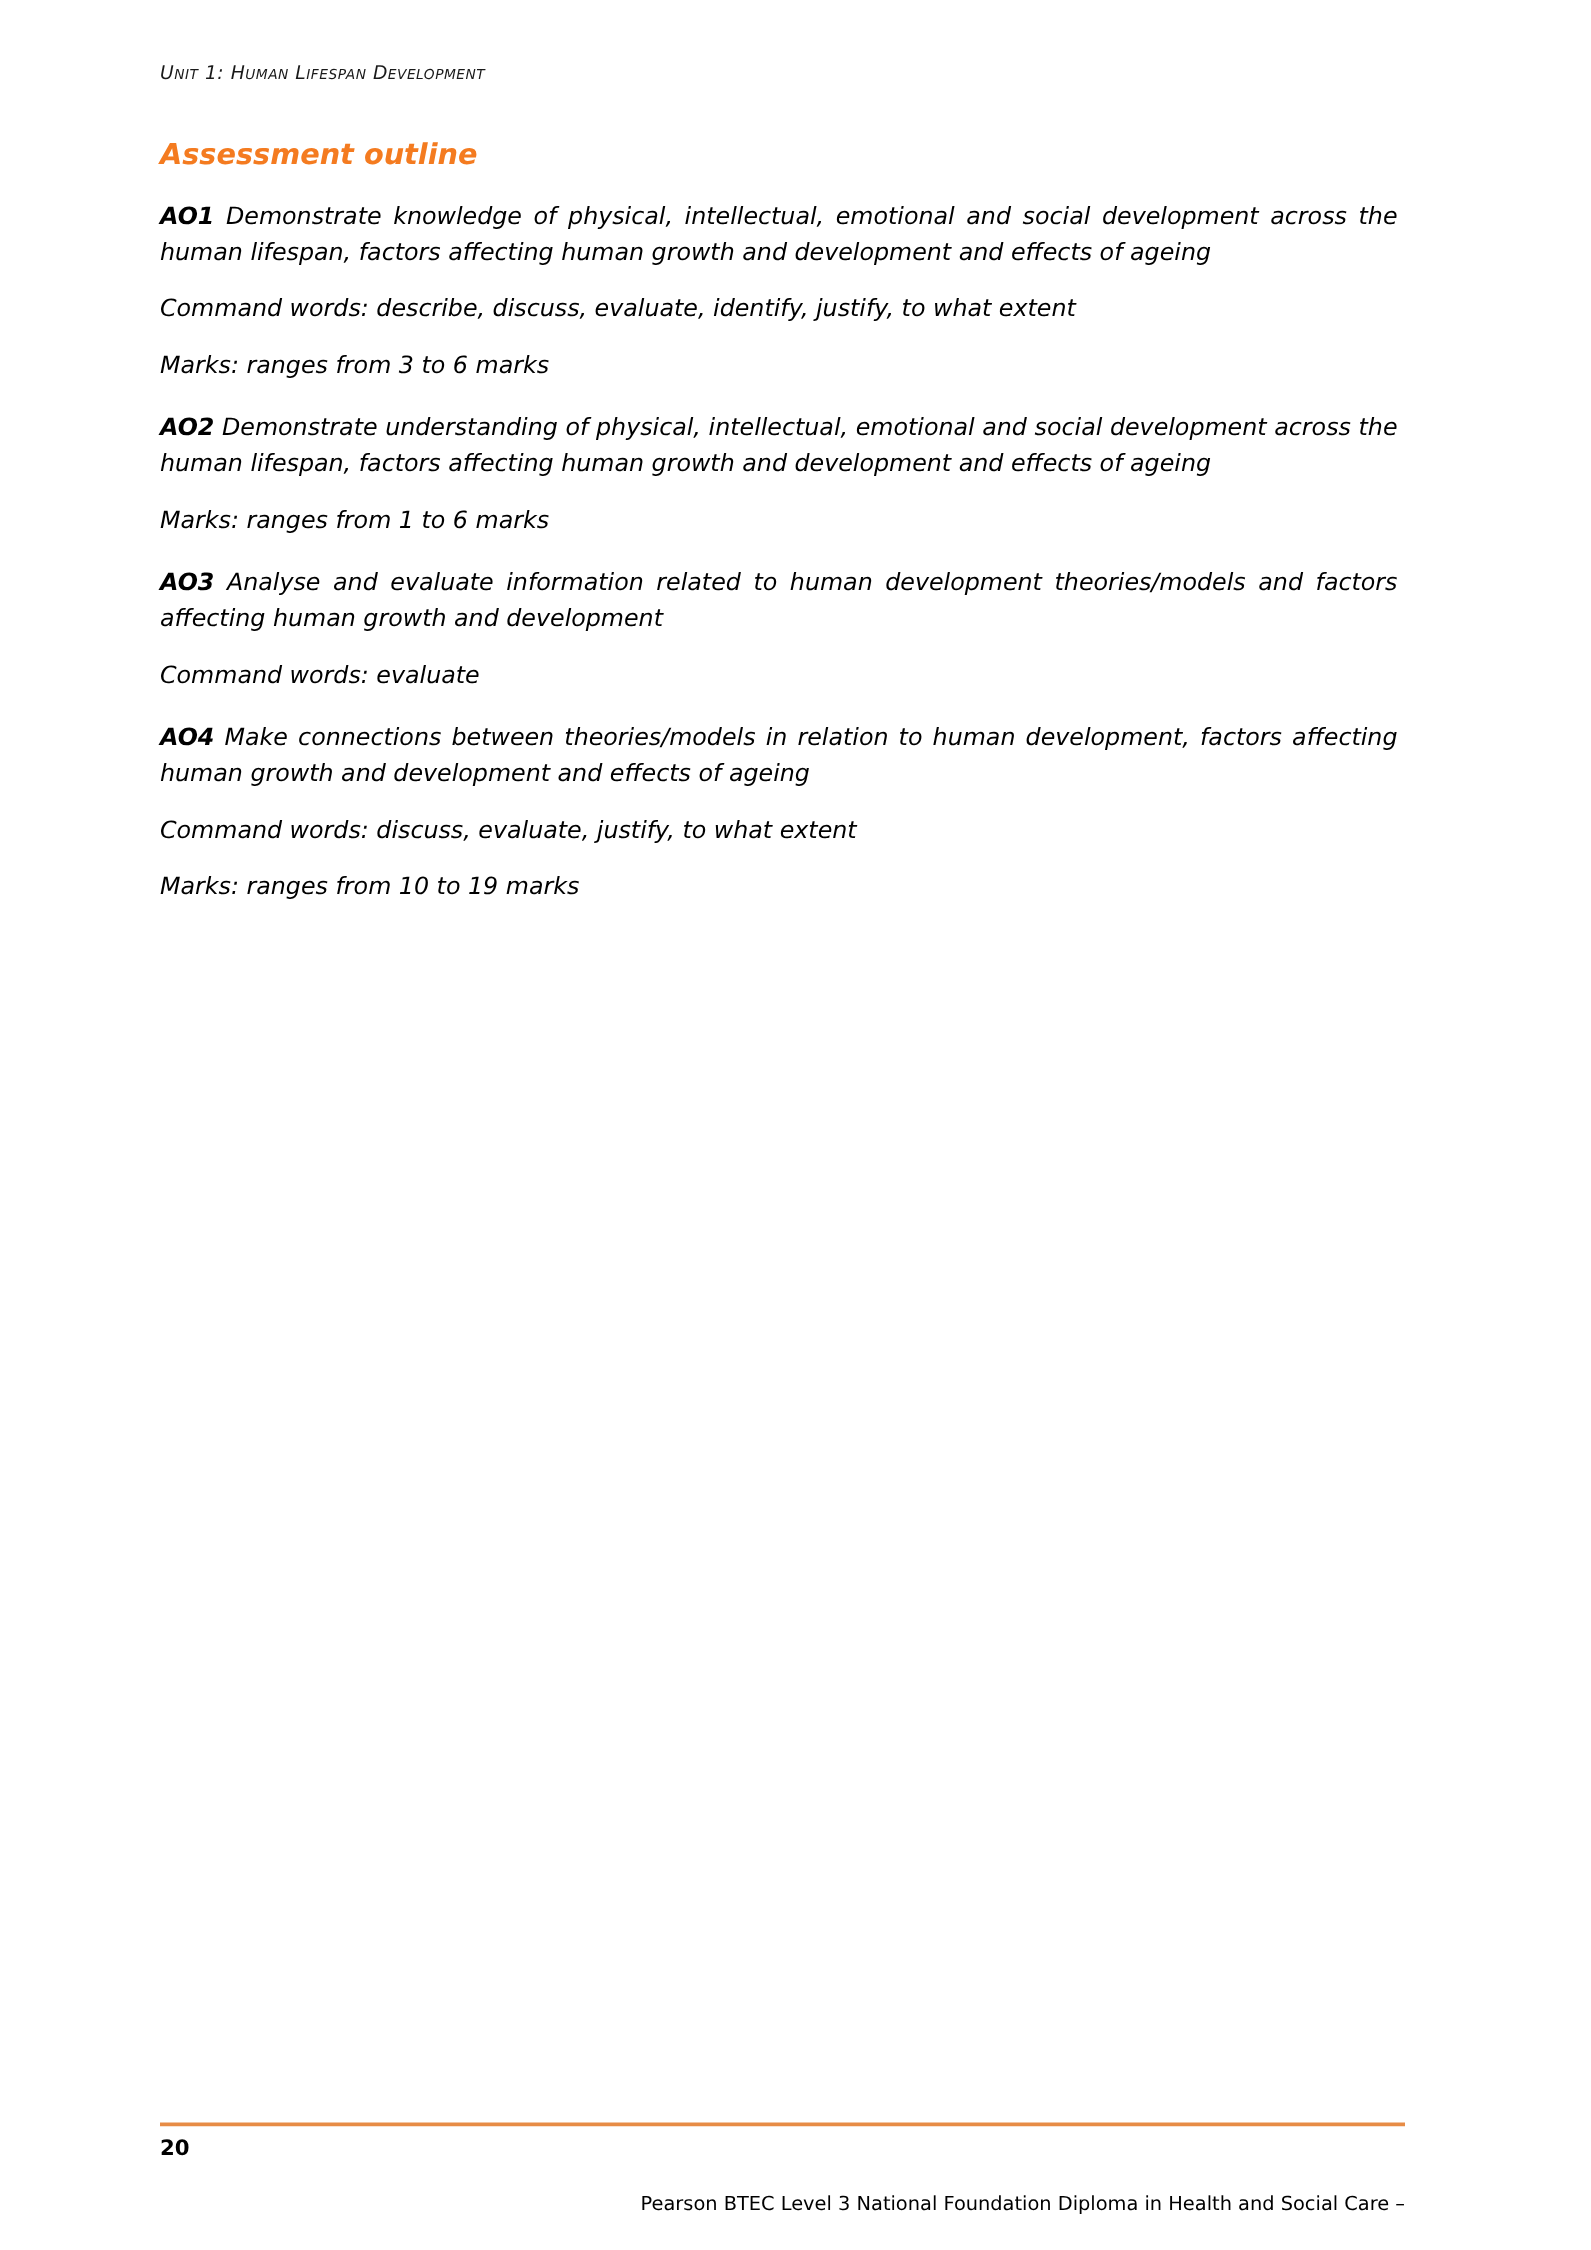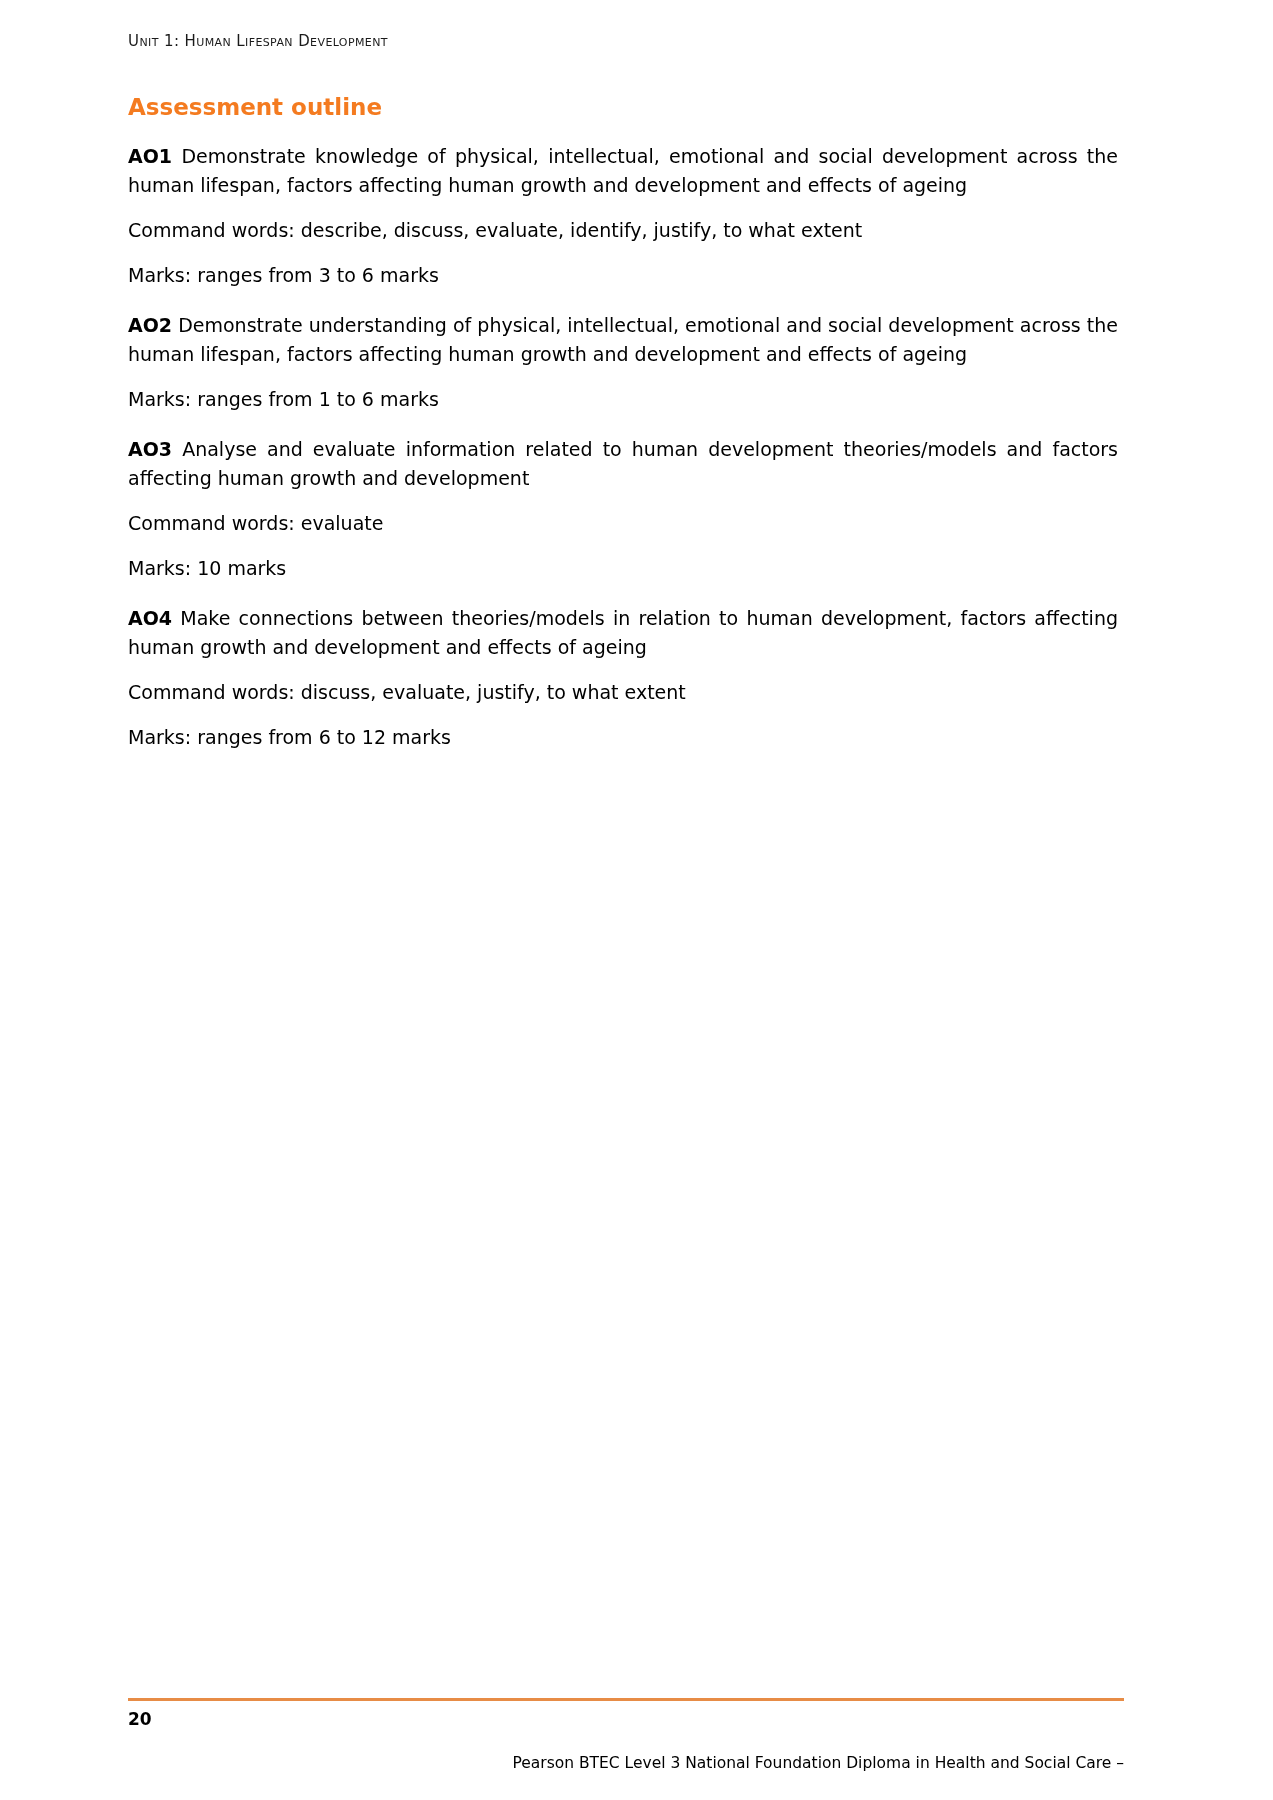--- a/index.html
+++ b/index.html
@@ -9,21 +9,22 @@
     background: #ffffff;
     font-family: "DejaVu Sans", "Liberation Sans", sans-serif;
     color: #000000;
     --accent: #F47B20;
     --rule: #E78C46;
   }
   .content {
     position: absolute;
     left: 128px;
     width: 990px;
-    top: 32px;
+    top: 49px;
+    font-style: italic;
   }
   .doc-header {
     font-size: 15px;
     font-variant: small-caps;
     letter-spacing: 0.4px;
     color: #1a1a1a;
   }
   .page-title {
     margin: 44px 0 0 0;
     font-size: 23px;
@@ -84,27 +85,26 @@
     </section>
 
     <section class="ao-block">
       <p class="ao-desc"><span class="ao-id">AO2</span> <span>Demonstrate understanding of physical, intellectual, emotional and social development across the human lifespan, factors affecting human growth and development and effects of ageing</span></p>
       <p class="ao-meta">Marks: ranges from 1 to 6 marks</p>
     </section>
 
     <section class="ao-block">
       <p class="ao-desc"><span class="ao-id">AO3</span> <span>Analyse and evaluate information related to human development theories/models and factors affecting human growth and development</span></p>
       <p class="ao-meta">Command words: evaluate</p>
-      <p class="ao-meta">Marks: 10 marks</p>
     </section>
 
     <section class="ao-block">
       <p class="ao-desc"><span class="ao-id">AO4</span> <span>Make connections between theories/models in relation to human development, factors affecting human growth and development and effects of ageing</span></p>
       <p class="ao-meta">Command words: discuss, evaluate, justify, to what extent</p>
-      <p class="ao-meta">Marks: ranges from 6 to 12 marks</p>
+      <p class="ao-meta">Marks: ranges from 10 to 19 marks</p>
     </section>
 
   </div>
 </div>
 
 <div class="footer">
   <div class="page-num">20</div>
   <div class="footer-imprint">
     <span style="display:block">Pearson BTEC Level 3 National Foundation Diploma in Health and Social Care –</span>
     

